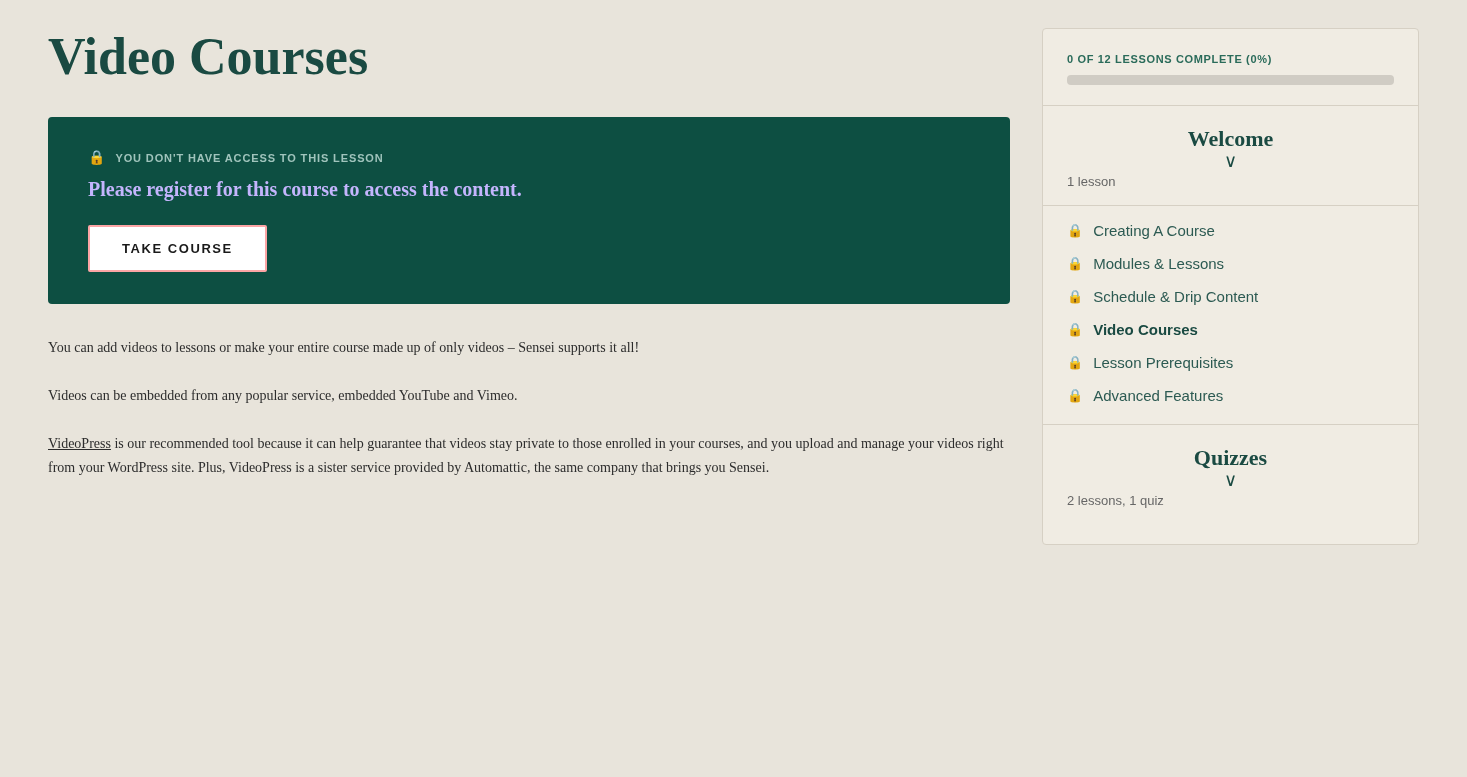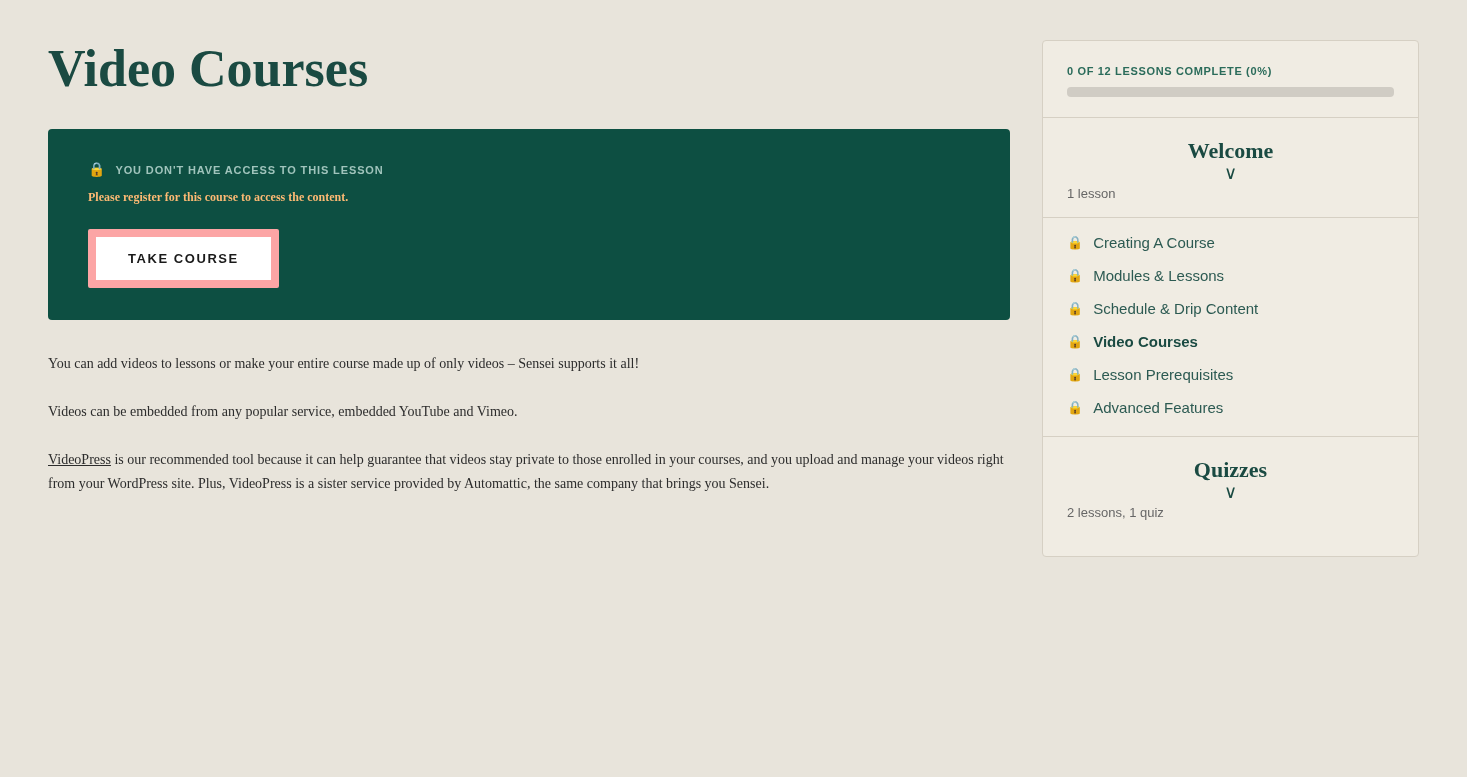--- a/index.html
+++ b/index.html
@@ -5,21 +5,21 @@
     * { box-sizing: border-box; margin: 0; padding: 0; }
     body {
       background-color: #e8e4db;
       font-family: Georgia, 'Times New Roman', serif;
       color: #2c2c2c;
       min-height: 777px;
     }
     .page-wrapper {
       display: flex;
       gap: 32px;
-      padding: 40px 48px;
+      padding: 28px 48px;
       max-width: 1467px;
       margin: 0 auto;
     }
     .main-content {
       flex: 1;
       min-width: 0;
     }
     .page-title {
       font-size: 52px;
       font-weight: 800;
@@ -46,30 +46,30 @@
     }
     .banner-notice {
       color: #a0c4bc;
       font-size: 11px;
       letter-spacing: 0.08em;
       text-transform: uppercase;
       font-family: Arial, sans-serif;
       font-weight: 600;
     }
     .banner-message {
-      color: #fdba74;
-      font-size: 12px;
+      color: #c4b5fd;
+      font-size: 20px;
       font-weight: 700;
       margin-bottom: 24px;
       font-family: Georgia, serif;
     }
     .take-course-btn {
       background-color: #ffffff;
       color: #1a1a1a;
-      border: 8px solid #fca5a5;
+      border: 2px solid #fca5a5;
       padding: 14px 32px;
       font-size: 13px;
       font-weight: 700;
       letter-spacing: 0.12em;
       text-transform: uppercase;
       cursor: pointer;
       font-family: Arial, sans-serif;
       border-radius: 2px;
     }
     .body-text {

